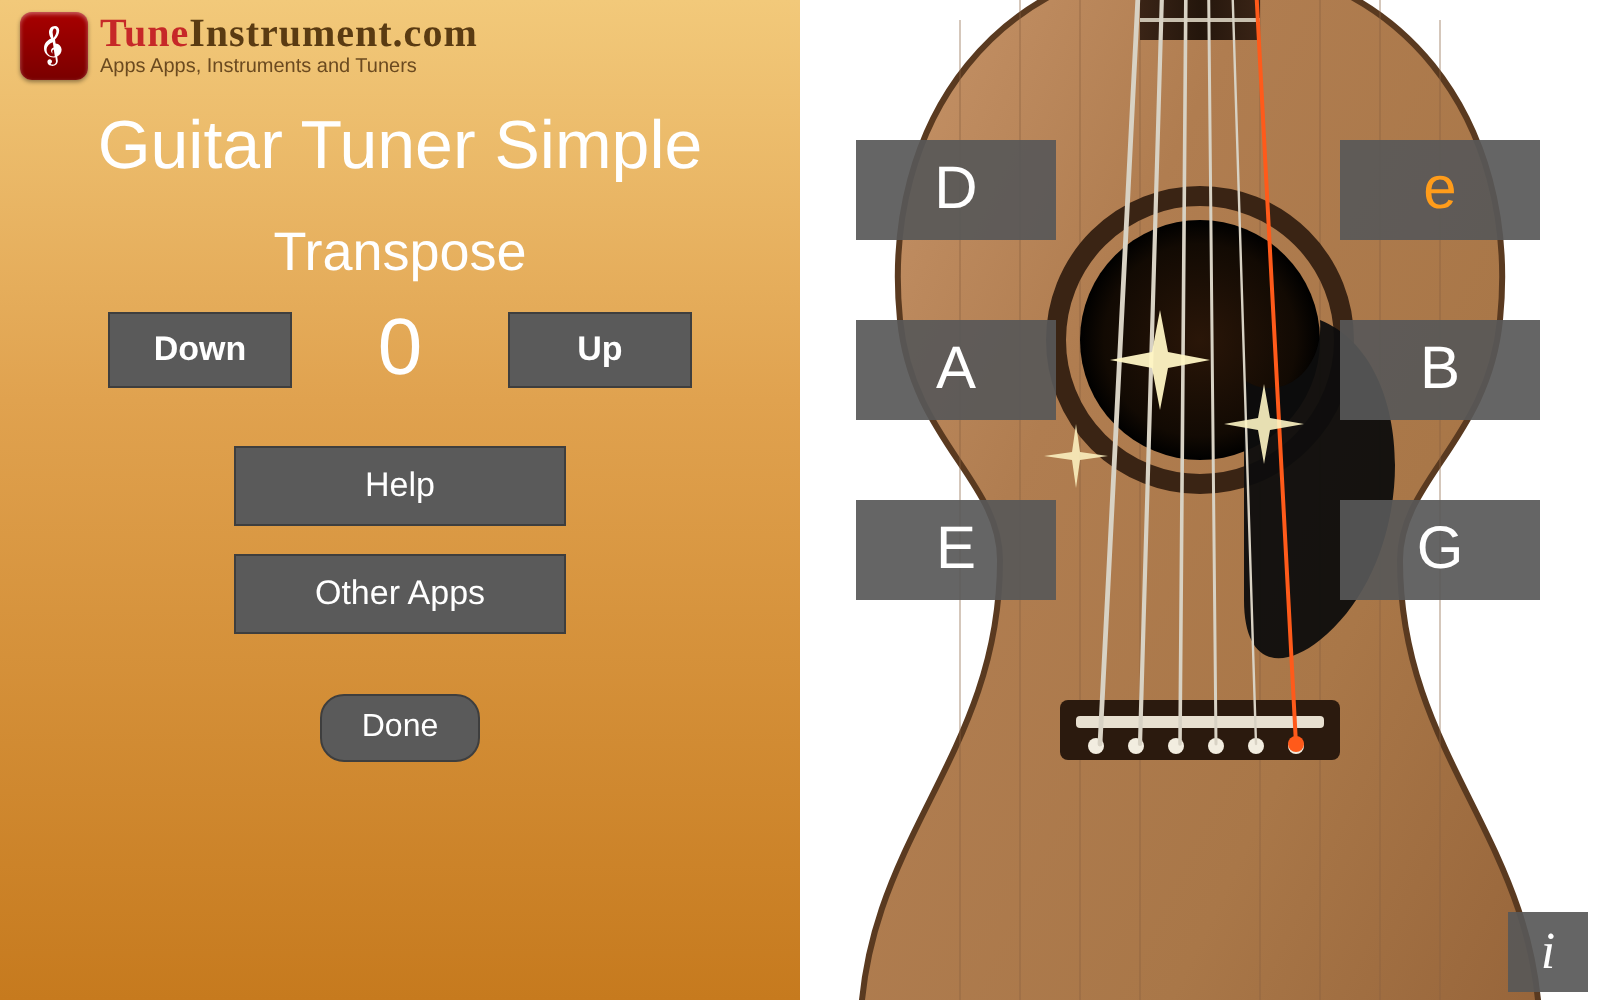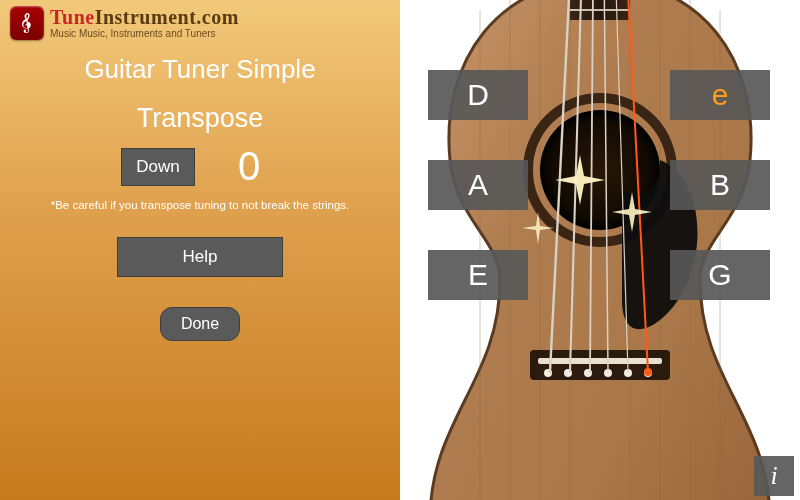--- a/index.html
+++ b/index.html
@@ -10,26 +10,26 @@
     
     .logo-bar { display: flex; align-items: center; gap: 6px; padding: 6px 0 0 10px; align-self: flex-start; }
     .logo-badge { width: 34px; height: 34px; background: linear-gradient(180deg,#a80000,#7a0000); border-radius: 6px; display:flex; align-items:center; justify-content:center; box-shadow: inset 0 1px 2px rgba(255,255,255,.4), 0 1px 2px rgba(0,0,0,.4); }
     .logo-badge svg { width: 24px; height: 24px; }
     .logo-text { display:flex; flex-direction:column; line-height:1; }
     .logo-main { font-family: "Comic Sans MS", cursive; font-weight:700; font-size:20px; letter-spacing:.5px; }
     .logo-main .tune { color:#c62828; }
     .logo-main .instr { color:#5a3b12; }
     .logo-tag { font-size:10px; color:#6b4a20; font-family: Arial, sans-serif; margin-top:2px; }
     
-    .app-title { font-size:26px; font-weight:300; margin-top:14px; }
+    .app-title { font-size:34px; font-weight:300; margin-top:14px; }
     .section-title { font-size:27px; font-weight:300; margin-top:18px; }
     
     .transpose-row { display:flex; align-items:center; justify-content:center; gap:24px; margin-top:10px; }
     .btn { background:#5a5a5a; border:1px solid #3e3e3e; color:#fff; font-size:17px; font-weight:300; display:flex; align-items:center; justify-content:center; cursor:pointer; }
-    .btn-trans { width:74px; height:38px; }
+    .btn-trans { width:92px; height:38px;font-weight:bold; }
     .transpose-value { font-size:40px; font-weight:300; min-width:60px; text-align:center; }
     
     .warning { font-size:11.5px; font-weight:300; margin-top:10px; text-align:center; padding:0 18px; }
     
     .menu-col { display:flex; flex-direction:column; gap:14px; margin-top:26px; }
     .btn-menu { width:166px; height:40px; }
     
     .btn-done { width:80px; height:34px; margin-top:30px; font-size:16px;border-radius:12px; }
     
     
@@ -50,36 +50,37 @@
   <div class="logo-bar">
     <div class="logo-badge">
       <svg viewBox="0 0 24 24">
           <path fill="#fff" d="M12.5 2c-1.8 0-3 1.4-3 3.2 0 1.1.5 2.1 1.1 3.1-1.9.7-3.6 2.4-3.6 4.8 0 2.7 2.2 4.6 4.8 4.6.3 0 .6 0 .9-.1l.3 2.1c0 1-.8 1.6-1.6 1.6-.5 0-.9-.2-1.1-.6.4-.1.7-.5.7-1 0-.6-.5-1.1-1.1-1.1-.7 0-1.2.6-1.2 1.3 0 1.2 1.1 2.1 2.5 2.1 1.6 0 2.7-1.1 2.7-2.6l-.3-2.2c1.3-.6 2.2-1.9 2.2-3.3 0-1.7-1.3-3.1-3-3.2l-.3-1.9c1.1-1.2 2.1-2.8 2.1-4.6C14.6 3 13.7 2 12.5 2zm-.2 1.2c.5 0 .9.5.9 1.4 0 1.2-.7 2.4-1.5 3.4l-.4-2.8c0-1.1.4-2 1-2zm-.9 6.9.4 2.6c-.8.2-1.3.9-1.3 1.7 0 .6.3 1.1.9 1.3-.2-.3-.3-.6-.3-.9 0-.5.3-.9.8-1l.5 3.3c-.2 0-.5.1-.7.1-1.9 0-3.4-1.3-3.4-3.2 0-1.9 1.5-3.4 3.1-3.9zm1.3 3 .4 2.9c.7-.4 1.1-1.1 1.1-1.9 0-.9-.6-1.7-1.5-2z"></path>
         </svg>
     </div>
     <div class="logo-text">
       <div class="logo-main">
         <span class="tune">Tune</span><span class="instr">Instrument.com</span>
       </div>
-      <div class="logo-tag">Music Music, Instruments and Tuners</div>
+      <div class="logo-tag">Apps Apps, Instruments and Tuners</div>
     </div>
   </div>
 
   <div class="app-title">Guitar Tuner Simple</div>
   <div class="section-title">Transpose</div>
 
   <div class="transpose-row">
     <div class="btn btn-trans">Down</div>
     <div class="transpose-value">0</div>
+    <div class="btn btn-trans">Up</div>
   </div>
 
-  <div class="warning">*Be careful if you transpose tuning to not break the strings.</div>
 
   <div class="menu-col">
     <div class="btn btn-menu">Help</div>
+    <div class="btn btn-menu">Other Apps</div>
   </div>
 
   <div class="btn btn-done">Done</div>
 </div>
 
 <div class="right-panel">
   <div class="guitar-wrap">
     <svg width="380" height="700" viewBox="0 0 380 700">
       <defs>
         <linearGradient id="wood" x1="0" y1="0" x2="1" y2="1">

